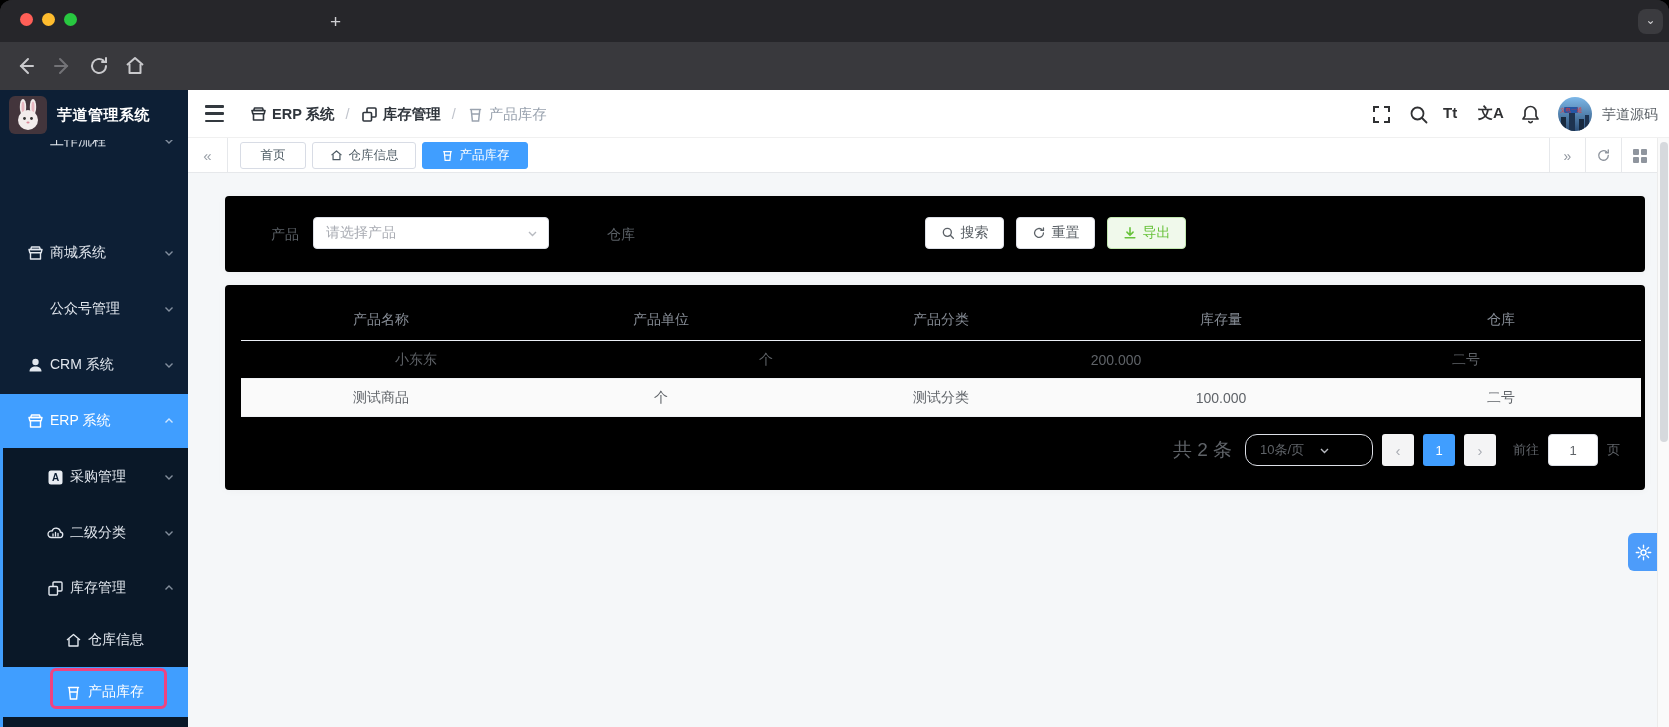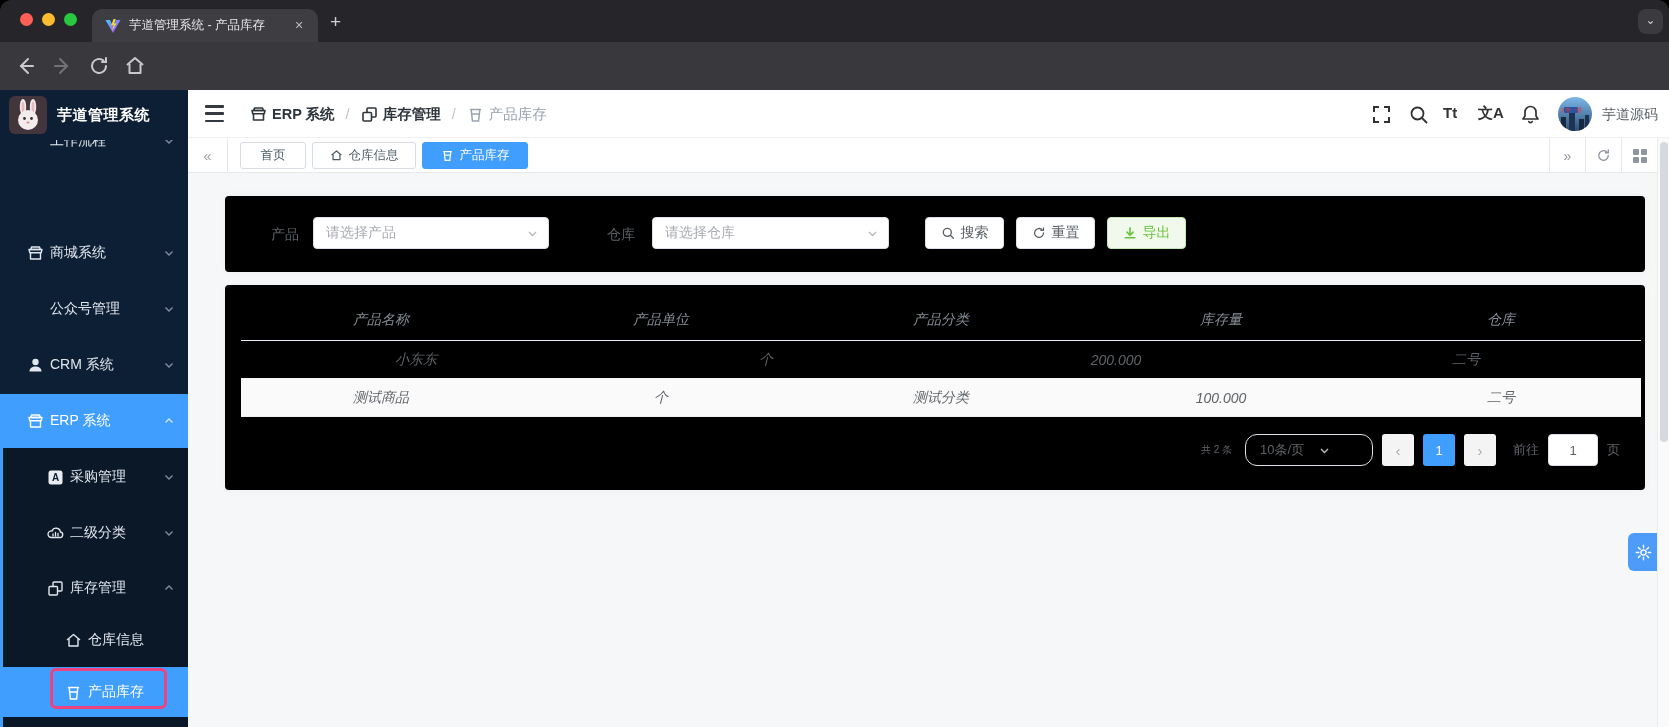--- a/index.html
+++ b/index.html
@@ -99,29 +99,29 @@
 
   .f-label { position:absolute; top:30px; font-size:14px; color:#5b6167; }
   .f-select { position:absolute; top:21px; height:32px; border:1px solid #dcdfe6; border-radius:4px; background:#fff;
     display:flex; align-items:center; }
   .f-select .ph { font-size:14px; color:#a8abb2; margin-left:12px; flex:1; }
   .f-select .dchev { margin-right:10px; width:11px; height:11px; }
   .btn { position:absolute; top:21px; height:32px; border:1px solid #dcdfe6; border-radius:4px; background:#fff;
     display:flex; align-items:center; justify-content:center; gap:6px; font-size:14px; color:#5b6167; }
   .btn.export { background:#f0f9eb; border-color:#c2e7b0; color:#67c23a; }
 
-  .ttable { position:absolute; left:16px; right:4px; top:15px;font-style:italic; }
+  .ttable { position:absolute; left:16px; right:4px; top:15px; }
   .trow { display:flex; height:38px; align-items:center; border-bottom:1px solid #f0f2f5; }
   .trow.head { height:41px; border-bottom:1px solid #ebeef5; }
   .trow.stripe { background:#fafafa; }
   .tcell { flex:1; text-align:center; font-size:14px; color:#5f6368; }
   .trow.head .tcell { color:#878d96; }
 
   .pag { position:absolute; right:25px; top:149px; height:32px; display:flex; align-items:center; gap:9px; }
-  .pag .total { font-size:10px; color:#5f6368; margin-right:4px; }
+  .pag .total { font-size:19px; color:#5f6368; margin-right:4px; }
   .pag-select { width:128px; height:32px; border:1px solid #dcdfe6; border-radius:12px; display:flex; align-items:center; }
   .pag-select span { flex:1; font-size:13px; color:#5f6368; margin-left:14px; }
   .pag-select .dchev { margin-right:9px; width:11px; height:11px; }
   .pbtn { width:32px; height:32px; border-radius:3px; background:#f4f4f5; color:#a8abb2; font-size:15px;
     display:flex; align-items:center; justify-content:center; }
   .pbtn.cur { background:#409eff; color:#fff; font-size:13px; }
   .goto { font-size:13px; color:#5f6368; }
   .goto-input { width:50px; height:32px; border:1px solid #dcdfe6; border-radius:4px; text-align:center;
     font-size:13px; color:#5f6368; background:#fff; font-family:inherit; }
 
@@ -137,36 +137,20 @@
 <body>
 
 <div class="stage">
  <div class="win">
 
   <div class="tabstrip">
     <div class="traffic">
       <span class="tl-red"></span>
       <span class="tl-yellow"></span>
       <span class="tl-green"></span>
-    </div>
-    <div class="btab">
-      <span>
-        <svg width="16" height="16" viewBox="0 0 16 16">
-          <defs>
-                <linearGradient id="vg" x1="0" y1="0" x2="1" y2="1">
-            <stop offset="0" stop-color="#41d1ff"></stop>
-                  <stop offset="1" stop-color="#bd34fe"></stop>
-                </linearGradient>
-              </defs>
-          <polygon points="0.5,2 8,15 15.5,2 11,2 8,8.2 5,2" fill="url(#vg)"></polygon>
-          <polygon points="8.6,1 6.2,7.2 8.6,7.2 6.8,13.2 11.4,5.6 9.2,5.6 10.8,1" fill="#ffd62e"></polygon>
-        </svg>
-      </span>
-      <span class="btab-title">芋道管理系统 - 产品库存</span>
-      <span class="btab-close">×</span>
     </div>
     <div class="newtab">+</div>
     <div class="tabchev">⌄</div>
   </div>
 
   <div class="toolbar">
     <span class="navic" style="left:14px">
       <svg width="22" height="22" viewBox="0 0 22 22" fill="none" stroke="#c9c9cc" stroke-width="2" stroke-linecap="round">
             <path d="M14 4l-7 7 7 7"></path>
             <path d="M7 11h12" stroke-width="2"></path>
@@ -543,28 +527,20 @@
           <span class="f-label" style="left:46px">产品</span>
           <div class="f-select" style="left:88px; width:236px">
             <span class="ph">请选择产品</span>
             <span class="dchev">
                   <svg width="11" height="11" viewBox="0 0 11 11" fill="none" stroke="#b7bac0" stroke-width="1.4">
                     <path d="M2 4l3.5 3.5L9 4"></path>
                   </svg>
                 </span>
           </div>
           <span class="f-label" style="left:382px">仓库</span>
-          <div class="f-select" style="left:427px; width:237px">
-            <span class="ph">请选择仓库</span>
-            <span class="dchev">
-                  <svg width="11" height="11" viewBox="0 0 11 11" fill="none" stroke="#b7bac0" stroke-width="1.4">
-                    <path d="M2 4l3.5 3.5L9 4"></path>
-                  </svg>
-                </span>
-          </div>
           <div class="btn" style="left:700px; width:79px">
             <svg width="14" height="14" viewBox="0 0 21 21" fill="none" stroke="#5b6167" stroke-width="2">
                   <circle cx="9.5" cy="9.5" r="6"></circle>
                   <path d="M14 14l4.5 4.5" stroke-linecap="round"></path>
                 </svg>
             <span>搜索</span>
           </div>
           <div class="btn" style="left:791px; width:79px">
             <svg width="14" height="14" viewBox="0 0 22 22" fill="none" stroke="#5b6167" stroke-width="2" stroke-linecap="round">
                   <path d="M18 11a7 7 0 1 1-2.5-5.4"></path>

